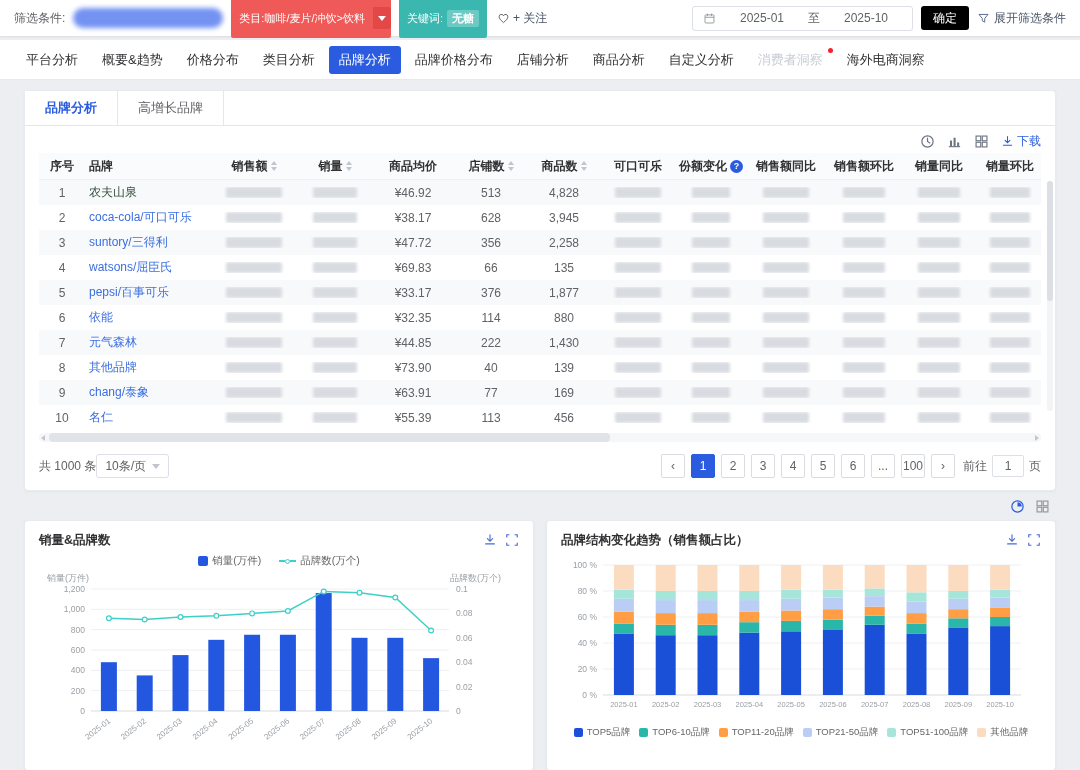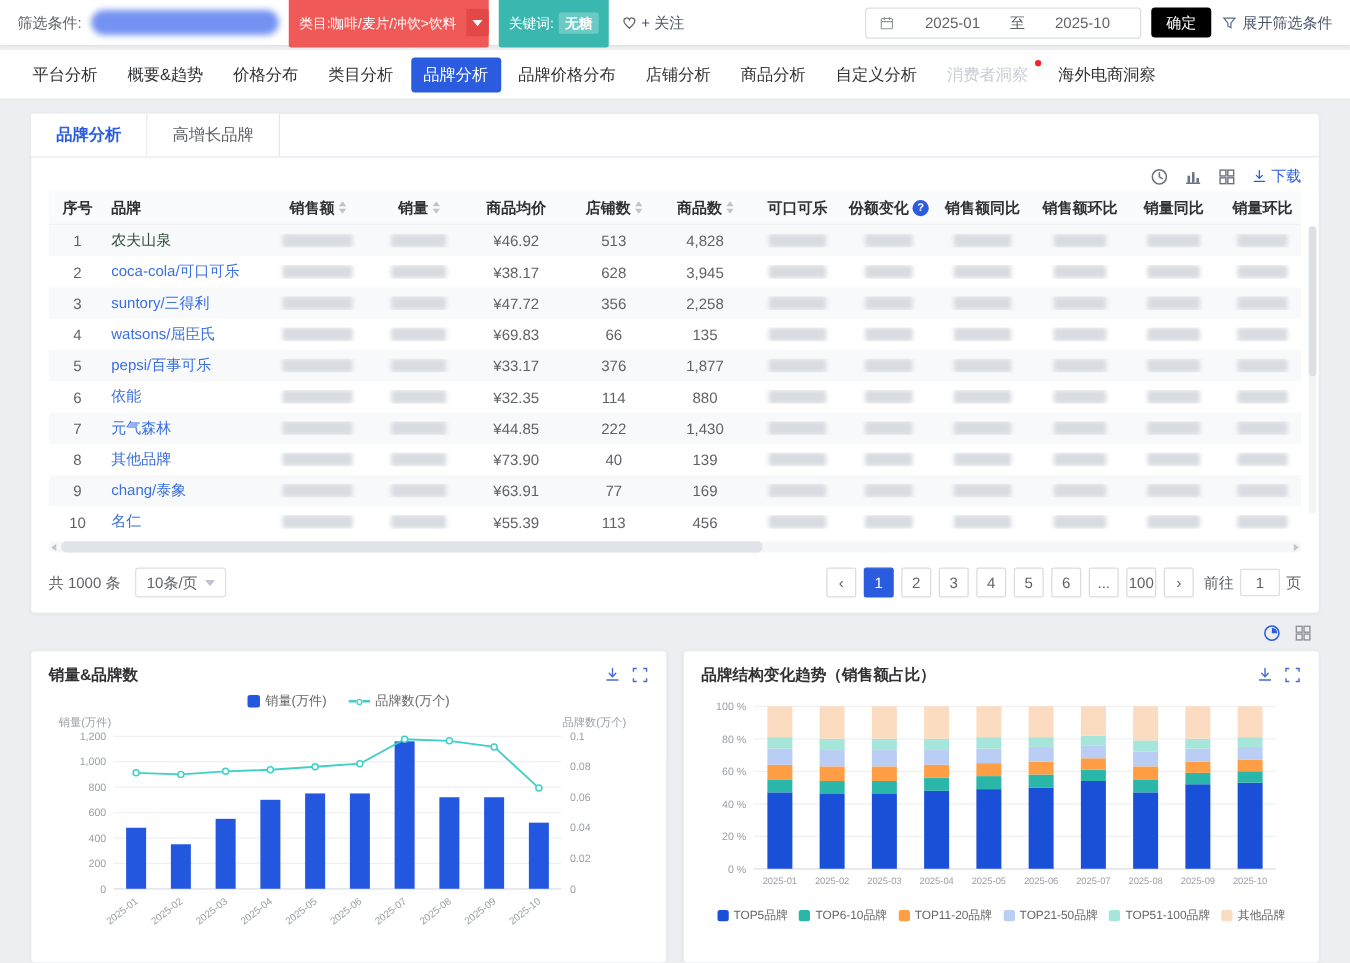--- a/index.html
+++ b/index.html
@@ -67,21 +67,21 @@
   .vscroll{position:absolute;right:2px;top:28px;width:6px;height:230px;background:#f3f4f6;border-radius:3px;}
   .vscroll .thumb{width:6px;height:120px;background:#dcdfe4;border-radius:3px;}
   .hscroll{height:9px;margin:3px 14px 4px;background:#f6f7f9;border-radius:4px;position:relative;display:flex;align-items:center;justify-content:space-between;padding:0 2px;}
   .hscroll .thumb{position:absolute;left:10px;width:56%;height:9px;background:#e0e3e8;border-radius:4px;}
   .harrow{width:0;height:0;border-top:3.5px solid transparent;border-bottom:3.5px solid transparent;z-index:1;}
   .harrow.left{border-right:4.5px solid #c3c7cd;}
   .harrow.right{border-left:4.5px solid #c3c7cd;}
 
   
   .pagerow{display:flex;align-items:center;padding:8px 14px 12px;color:#606266;}
-  .pagesize{display:inline-flex;align-items:center;gap:6px;border:1px solid #dcdfe6;border-radius:3px;height:24px;padding:0 8px;margin-left:12px;color:#606266;cursor:pointer;}
+  .pagesize{display:inline-flex;align-items:center;gap:6px;border:1px solid #dcdfe6;border-radius:3px;height:24px;padding:0 8px;margin-left:0;color:#606266;cursor:pointer;}
   .pager{margin-left:auto;display:flex;align-items:center;gap:6px;}
   .pbtn{min-width:24px;height:24px;border:1px solid #d9dce1;background:#fff;border-radius:2px;color:#606266;font-size:12px;cursor:pointer;}
   .pbtn.active{background:#2b5ce0;border-color:#2b5ce0;color:#fff;}
   .goto{display:inline-flex;align-items:center;gap:5px;margin-left:8px;}
   .goto input{width:32px;height:22px;border:1px solid #dcdfe6;border-radius:2px;text-align:center;font-size:12px;color:#606266;}
 
   
   .charts-topbar{display:flex;justify-content:flex-end;gap:10px;margin:8px 30px 0;}
   .charts-row{display:flex;gap:12px;margin:6px 24px 0;}
   .chart-card{flex:1;background:#fff;border:1px solid #e7eaee;border-radius:4px;padding:10px 14px 8px;box-shadow:0 1px 3px rgba(0,0,0,.04);}

